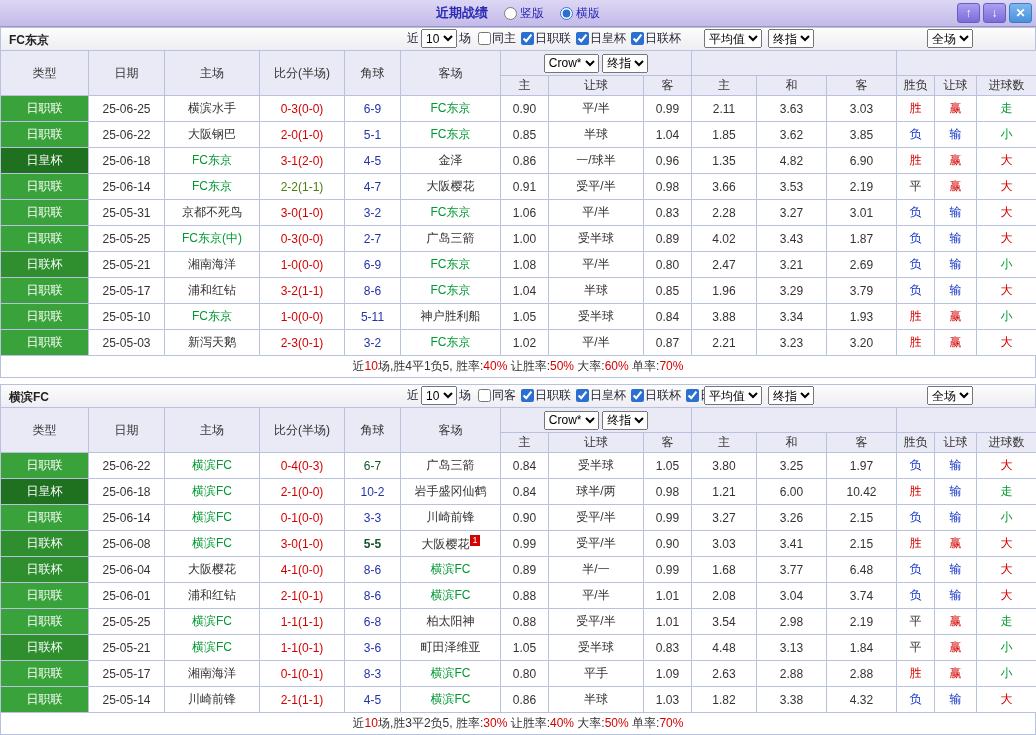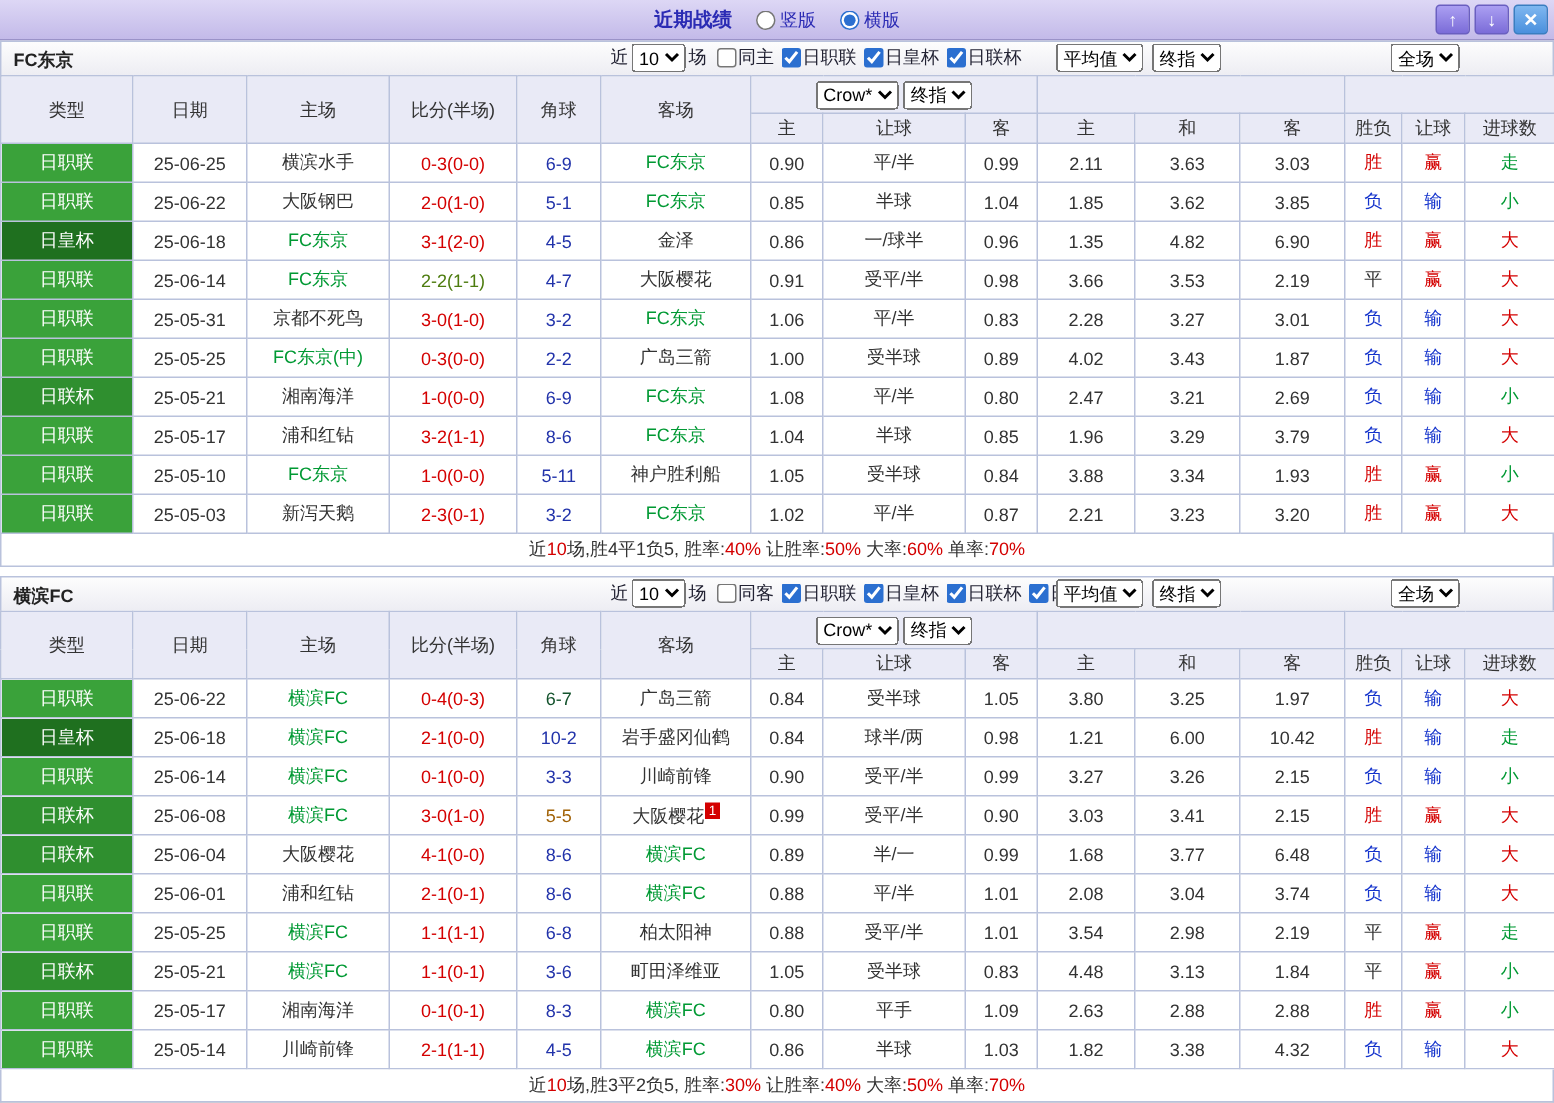--- a/index.html
+++ b/index.html
@@ -253,21 +253,21 @@
               <td>3.01</td>
               <td style="color: rgb(20, 51, 204);">负</td>
               <td style="color: rgb(20, 51, 204);">输</td>
               <td style="color: rgb(212, 0, 0);">大</td>
             </tr>
             <tr>
               <td class="league" style="background: rgb(58, 162, 58);">日职联</td>
               <td>25-05-25</td>
               <td><span style="color: rgb(0, 153, 51);">FC东京(中)</span></td>
               <td style="color: rgb(212, 0, 0);">0-3(0-0)</td>
-              <td style="color: rgb(34, 51, 170);">2-2</td>
+              <td style="color: rgb(34, 51, 170);">2-7</td>
               <td><span style="color: rgb(51, 51, 51);">广岛三箭</span></td>
               <td>1.00</td>
               <td>受半球</td>
               <td>0.89</td>
               <td>4.02</td>
               <td>3.43</td>
               <td>1.87</td>
               <td style="color: rgb(20, 51, 204);">负</td>
               <td style="color: rgb(20, 51, 204);">输</td>
               <td style="color: rgb(212, 0, 0);">大</td>
@@ -472,21 +472,21 @@
               <td>2.15</td>
               <td style="color: rgb(20, 51, 204);">负</td>
               <td style="color: rgb(20, 51, 204);">输</td>
               <td style="color: rgb(0, 153, 51);">小</td>
             </tr>
             <tr>
               <td class="league" style="background: rgb(47, 143, 47);">日联杯</td>
               <td>25-06-08</td>
               <td><span style="color: rgb(0, 153, 51);">横滨FC</span></td>
               <td style="color: rgb(212, 0, 0);">3-0(1-0)</td>
-              <td style="color: #a16207;">5-5</td>
+              <td style="color: #14532d; font-weight: bold;">5-5</td>
               <td><span style="color: rgb(51, 51, 51);">大阪樱花</span><span class="badge" style="background: rgb(212, 0, 0);">1</span></td>
               <td>0.99</td>
               <td>受平/半</td>
               <td>0.90</td>
               <td>3.03</td>
               <td>3.41</td>
               <td>2.15</td>
               <td style="color: rgb(212, 0, 0);">胜</td>
               <td style="color: rgb(212, 0, 0);">赢</td>
               <td style="color: rgb(212, 0, 0);">大</td>

